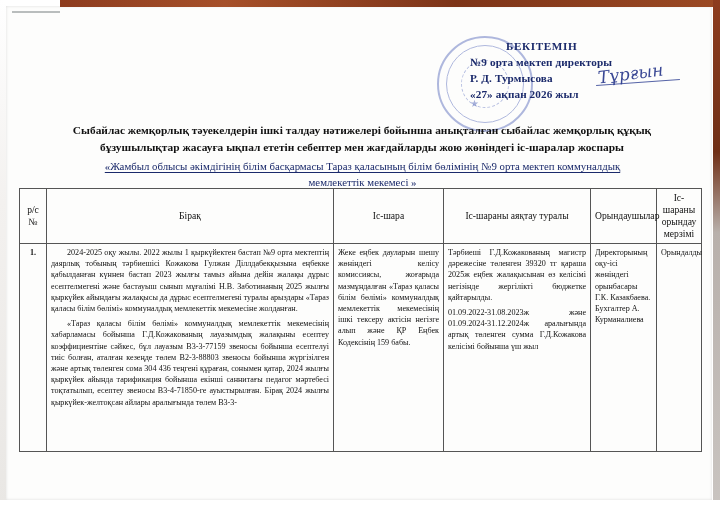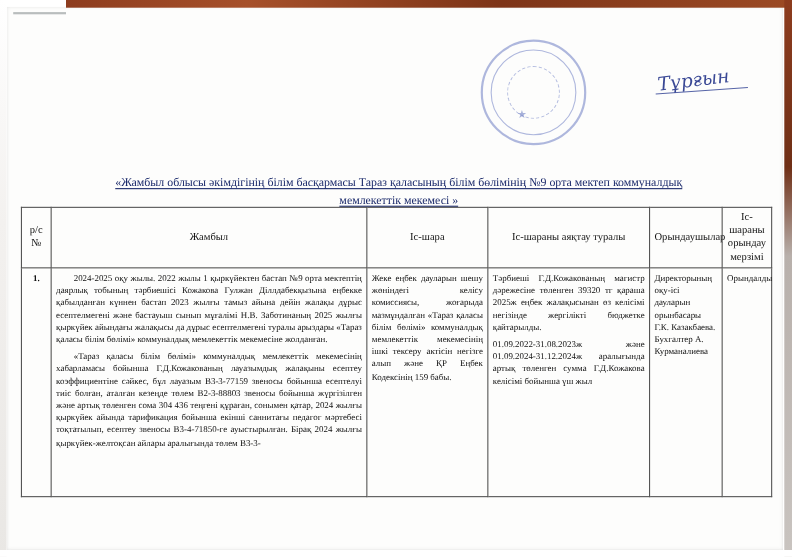--- a/index.html
+++ b/index.html
@@ -169,38 +169,45 @@
   <div id="sheet"></div>
   <div class="edge-top"></div>
   <div class="edge-right"></div>
   <div class="edge-left"></div>
   <div class="edge-bottom"></div>
   <div class="corner-mark"></div>
 
   <div id="seal"></div>
   <div id="seal-star">★</div>
 
+  <div id="approval">
+    <div class="ap-title">БЕКІТЕМІН</div>
+    <div class="ap-line">№9 орта мектеп директоры</div>
+    <div class="ap-line">Р. Д. Турмысова</div>
+    <div class="ap-line">«27» ақпан 2026 жыл</div>
+  </div>
   <div id="signature">Тұрғын</div>
   <div id="sig-underline"></div>
 
+  <div id="doc-title">Сыбайлас жемқорлық тәуекелдерін ішкі талдау нәтижелері бойынша анықталған сыбайлас жемқорлық құқық бұзушылықтар жасауға ықпал ететін себептер мен жағдайларды жою жөніндегі іс-шаралар жоспары</div>
   <div id="doc-subtitle">«Жамбыл облысы әкімдігінің білім басқармасы Тараз қаласының білім бөлімінің №9 орта мектеп коммуналдық мемлекеттік мекемесі »</div>
 
   <table id="tbl">
     <colgroup>
       <col style="width:27px">
       <col style="width:287px">
       <col style="width:110px">
       <col style="width:147px">
       <col style="width:66px">
       <col style="width:45px">
     </colgroup>
     <thead>
       <tr>
         <th>р/с №</th>
-        <th>Жамбыл</th>
+        <th>Бірақ</th>
         <th>Іс-шара</th>
         <th>Іс-шараны аяқтау туралы</th>
         <th>Орындаушылар</th>
         <th>Іс-шараны орындау мерзімі</th>
       </tr>
     </thead>
     <tbody>
       <tr class="row1">
         <td class="c-num">1.</td>
         <td class="c-usynym clip">
@@ -208,20 +215,20 @@
           <p>«Тараз қаласы білім бөлімі» коммуналдық мемлекеттік мекемесінің хабарламасы бойынша Г.Д.Кожакованың лауазымдық жалақыны есептеу коэффициентіне сәйкес, бұл лауазым В3-3-77159 звеносы бойынша есептелуі тиіс болған, аталған кезеңде төлем  В2-3-88803 звеносы бойынша жүргізілген және артық төленген сома 304 436 теңгені құраған, сонымен қатар, 2024 жылғы қыркүйек айында тарификация бойынша екінші саннитағы педагог мәртебесі тоқтатылып, есептеу звеносы В3-4-71850-ге ауыстырылған. Бірақ 2024 жылғы қыркүйек-желтоқсан айлары аралығында төлем В3-3-</p>
         </td>
         <td class="c-measure">
           <p>Жеке еңбек дауларын шешу жөніндегі келісу комиссиясы, жоғарыда мазмұндалған «Тараз қаласы білім бөлімі» коммуналдық мемлекеттік мекемесінің ішкі тексеру актісін негізге алып және ҚР Еңбек Кодексінің 159 бабы.</p>
         </td>
         <td class="c-form clip">
           <p>Тәрбиеші Г.Д.Кожакованың магистр дәрежесіне төленген 39320 тг қараша 2025ж еңбек жалақысынан өз келісімі негізінде жергілікті бюджетке қайтарылды.</p>
           <p> 01.09.2022-31.08.2023ж және 01.09.2024-31.12.2024ж аралығында артық төленген сумма Г.Д.Кожакова келісімі бойынша үш жыл</p>
         </td>
         <td class="c-exec">
-          <p>Директорының оқу-ісі дауларын орынбасары Г.К. Казакбаева. Бухгалтер А. Курманалиева</p>
+          <p>Директорының оқу-ісі жөніндегі орынбасары Г.К. Казакбаева. Бухгалтер А. Курманалиева</p>
         </td>
         <td class="c-term">Орындалды</td>
       </tr>
     </tbody>
   </table>
 
 </div>
 
 </body></html>

